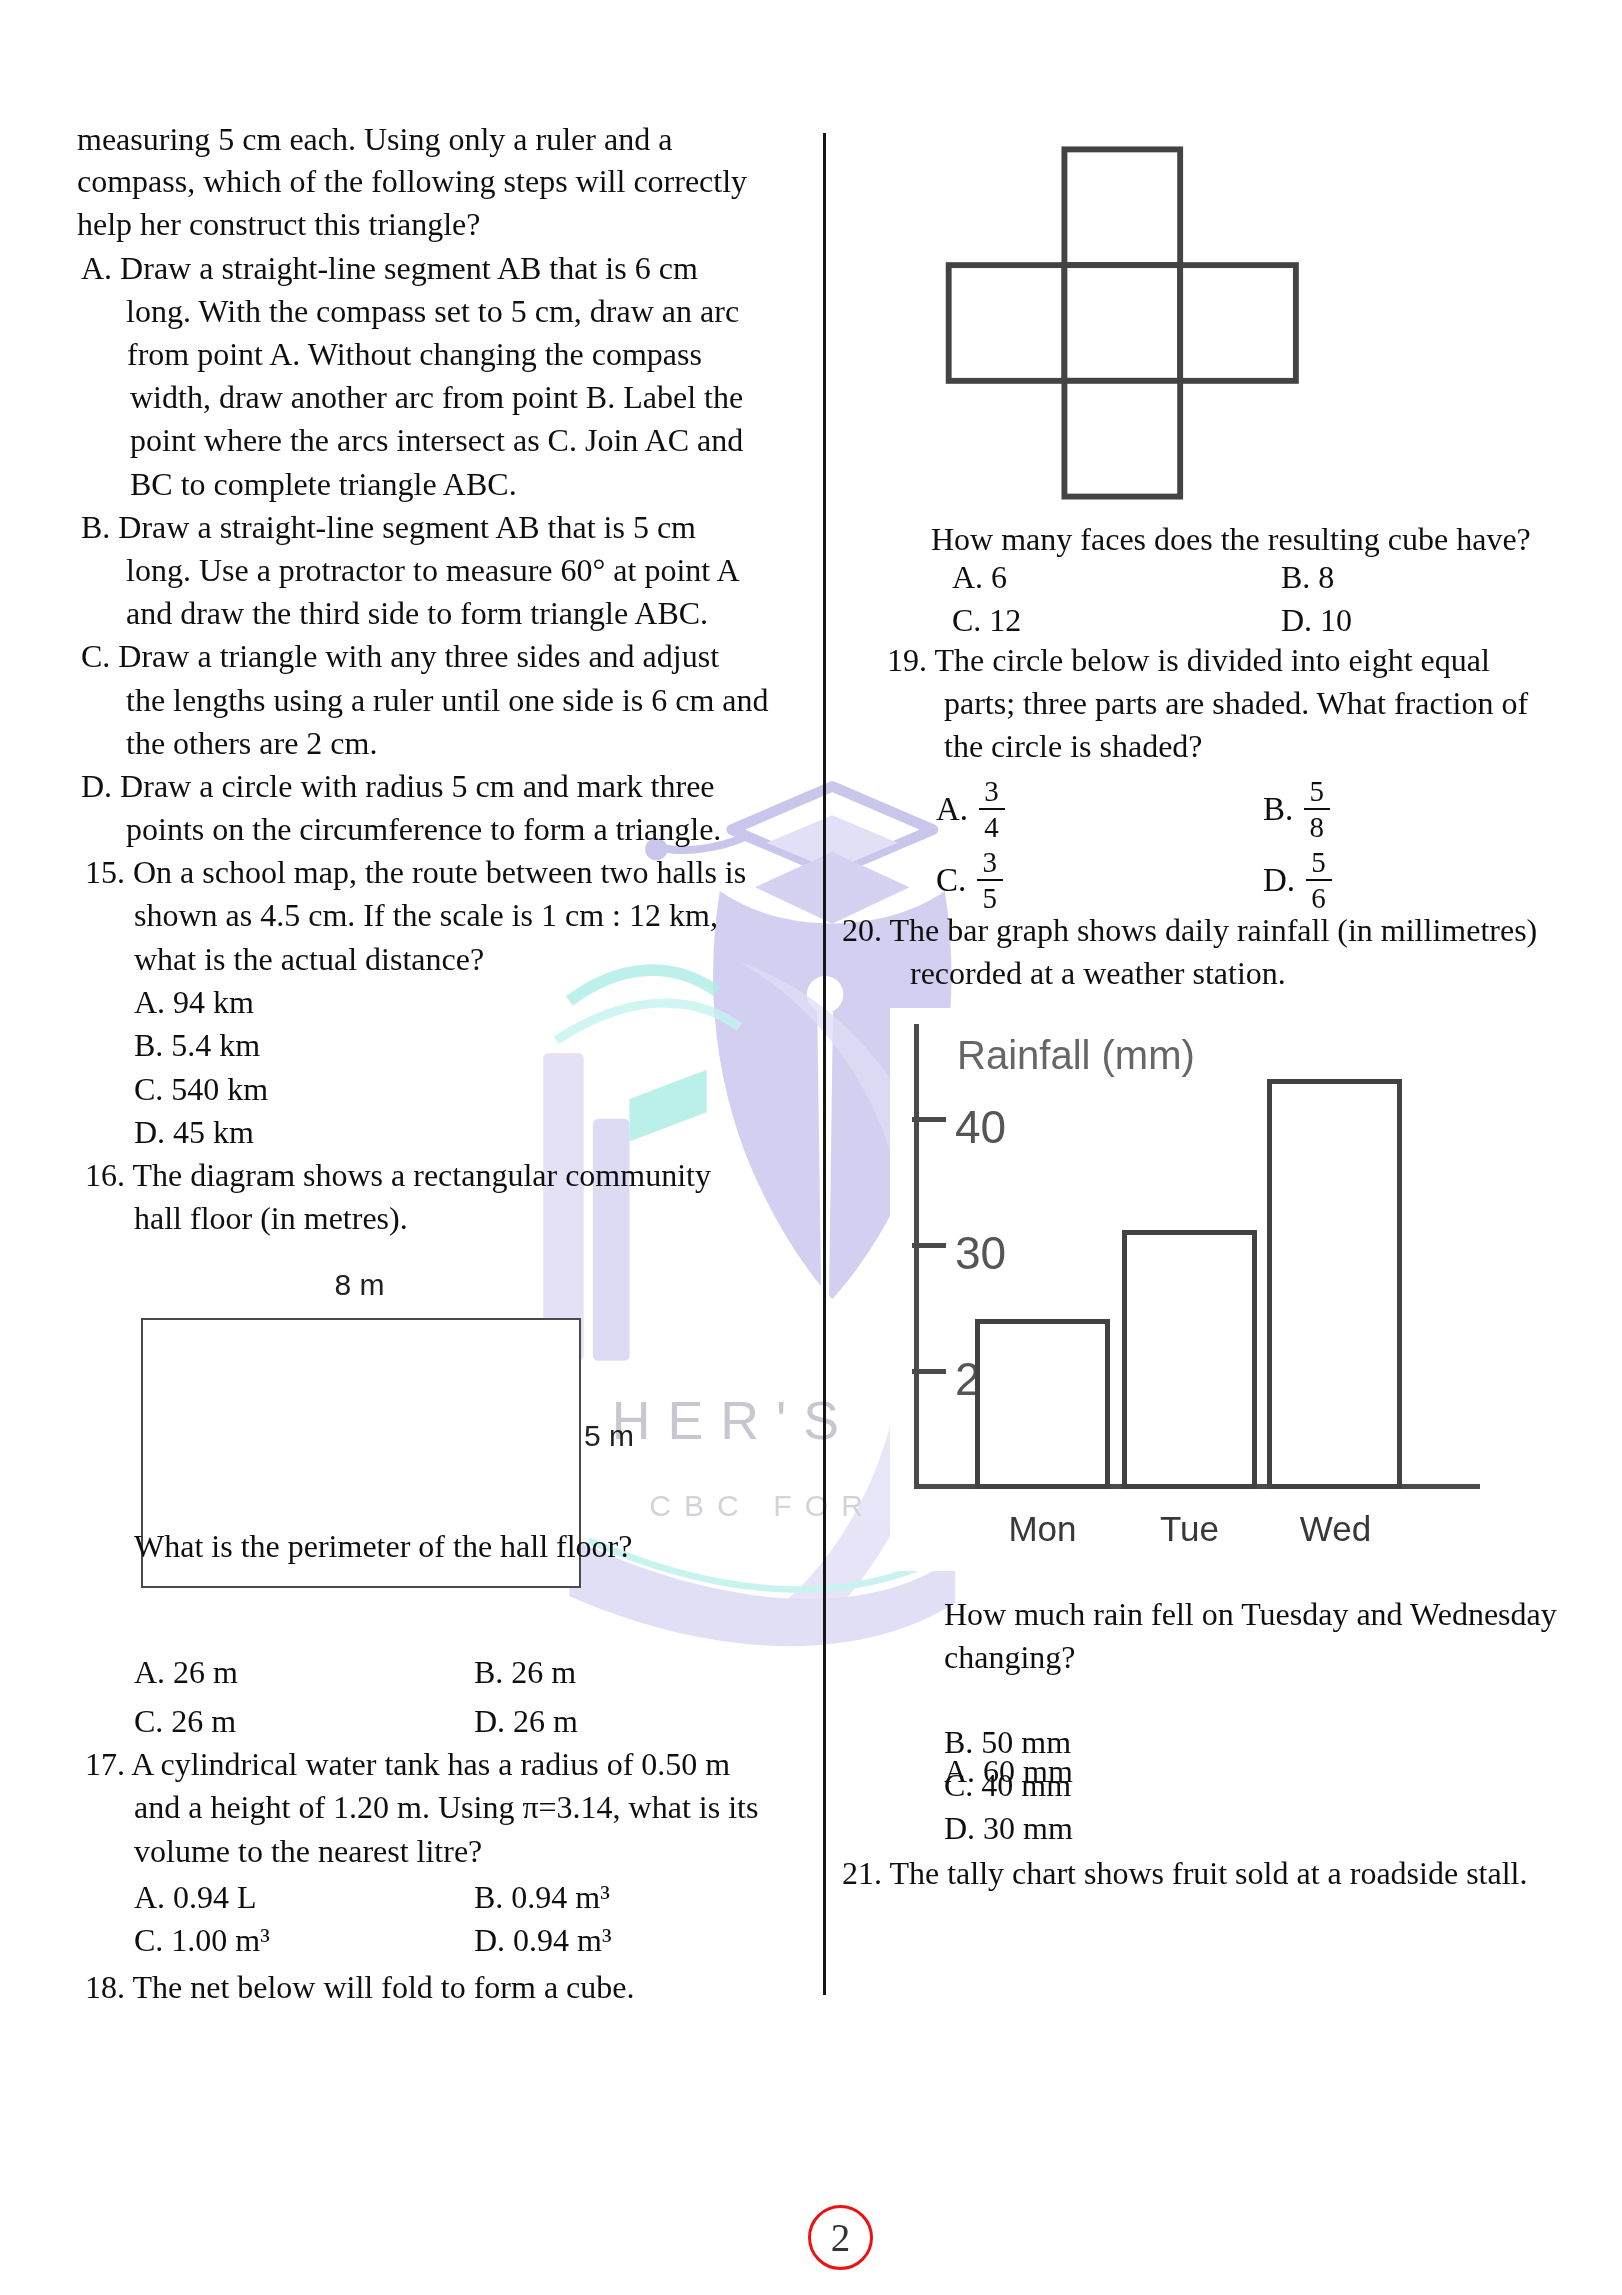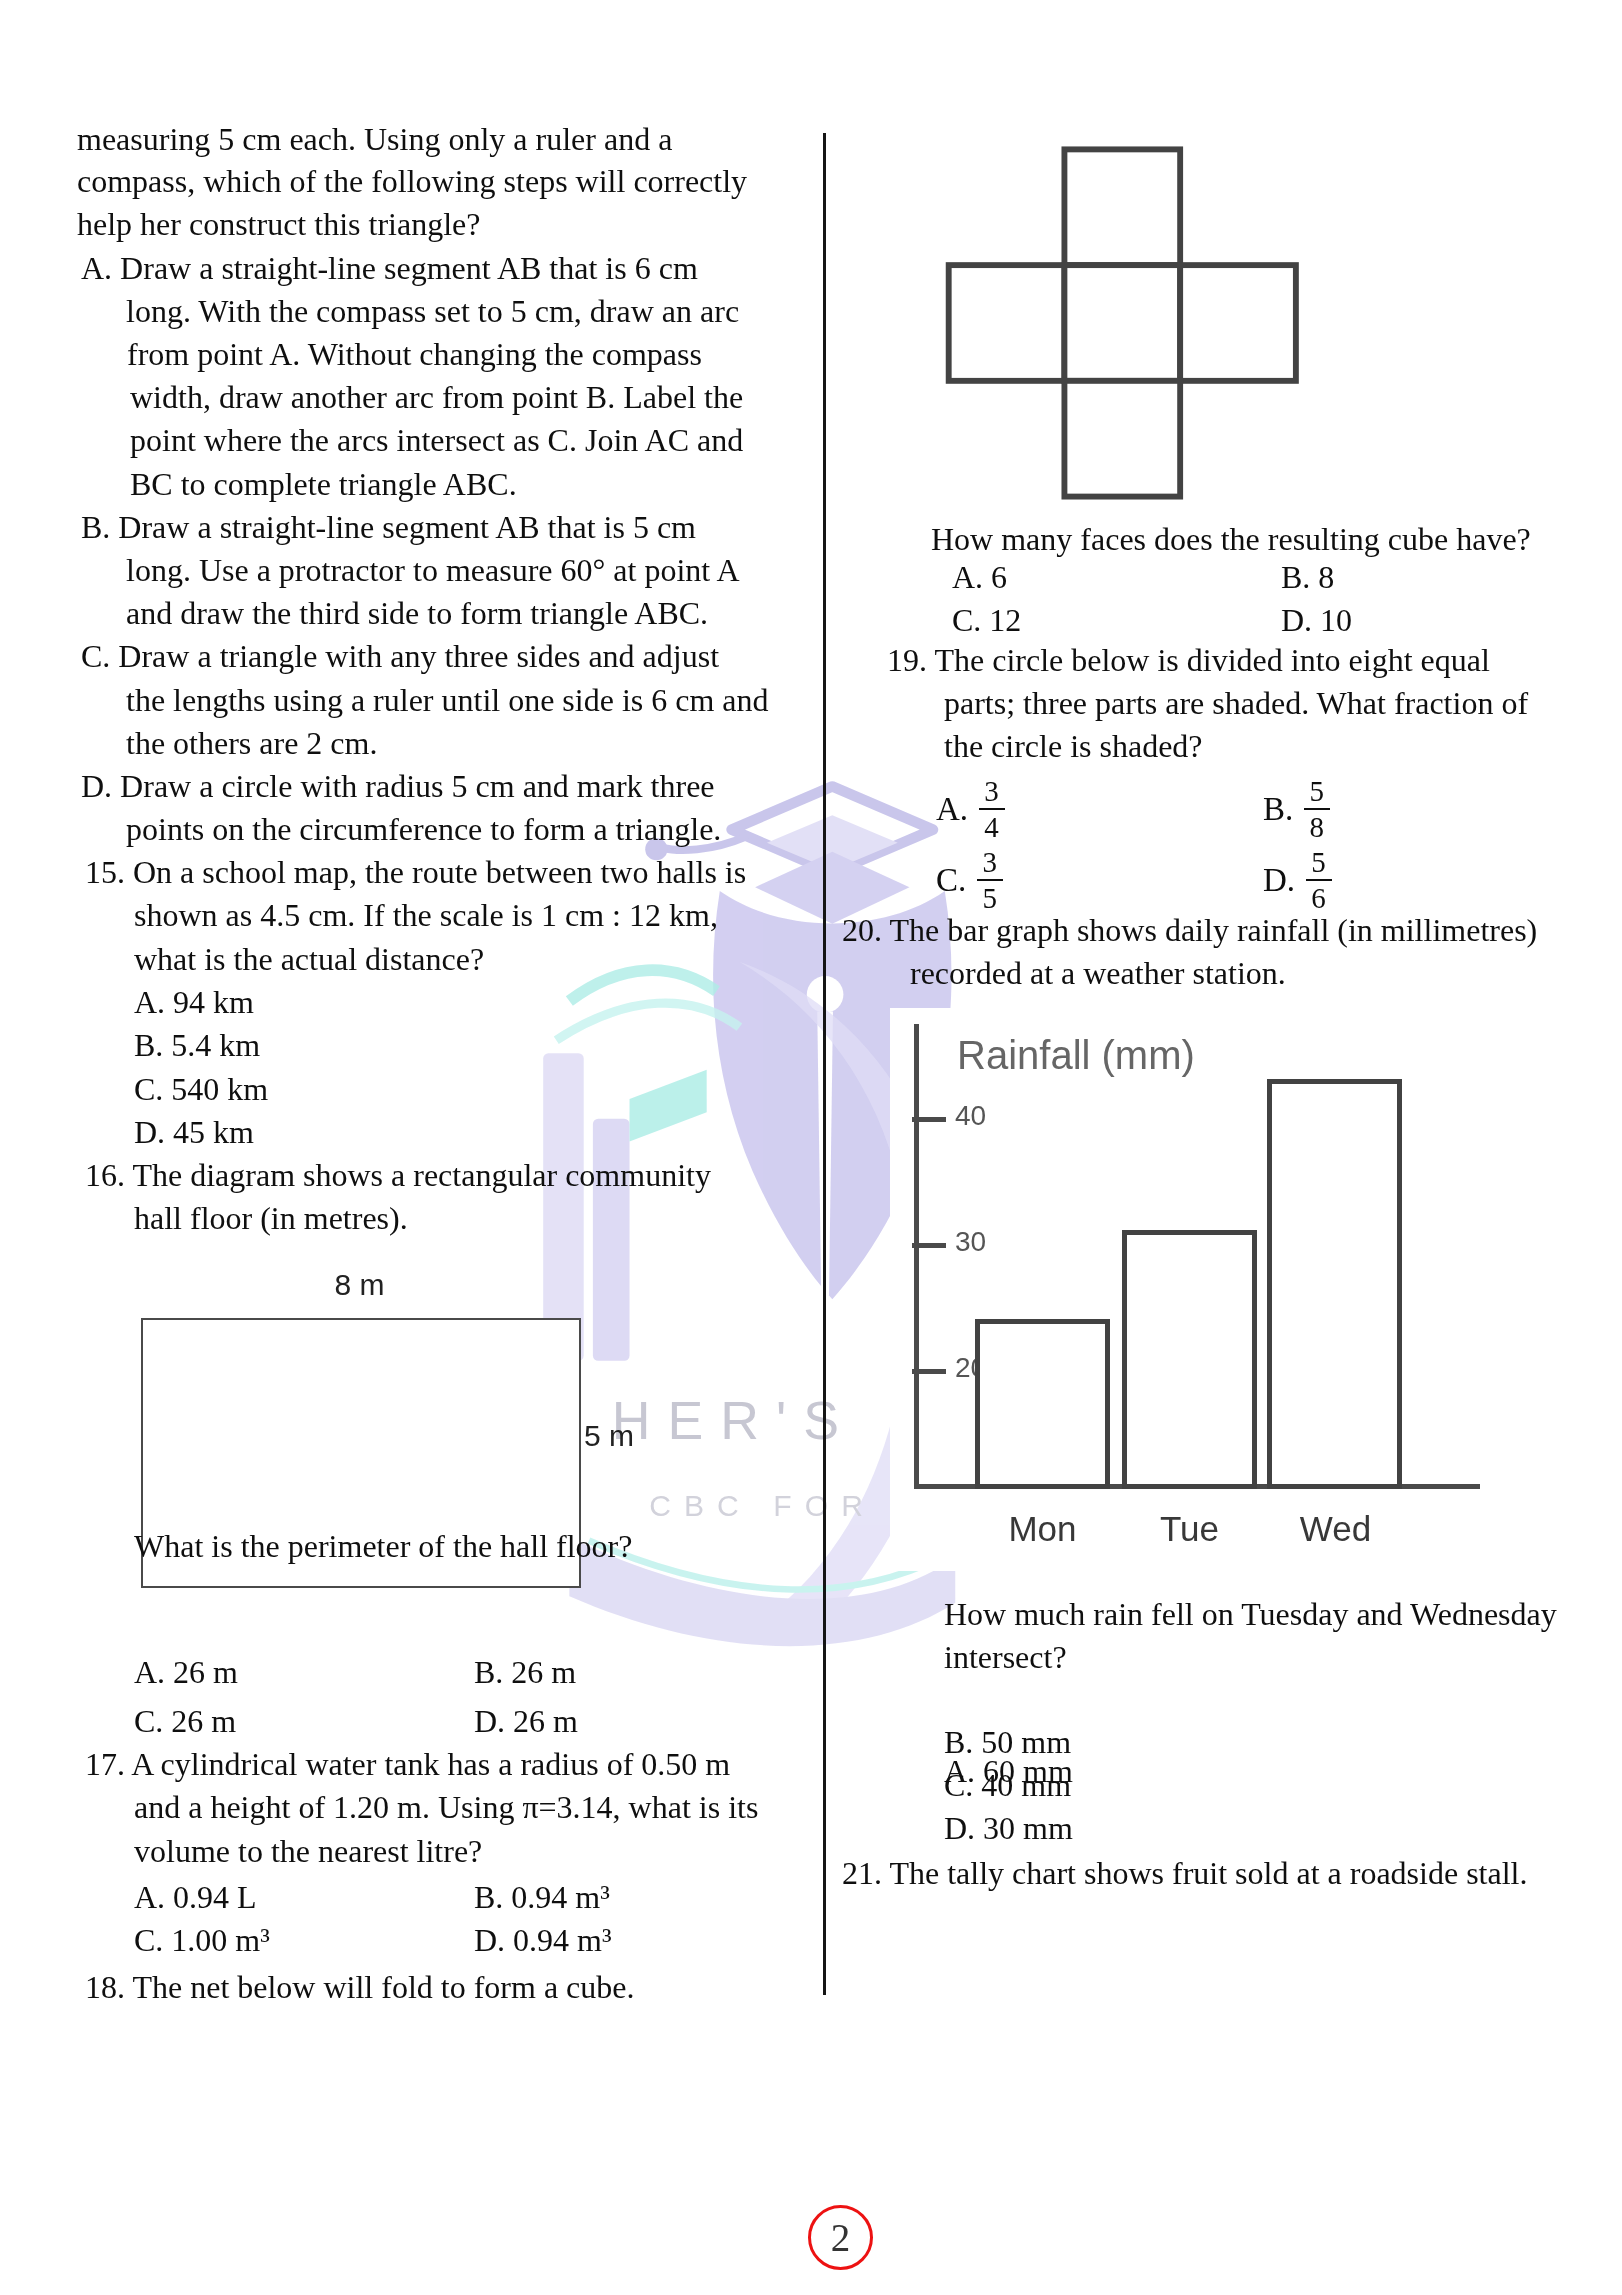--- a/index.html
+++ b/index.html
@@ -51,21 +51,21 @@
   }
   .chart .yaxis{position:absolute;left:24px;top:16.4px;width:4.6px;height:465px;background:#4a4a4a;}
   .chart .xaxis{position:absolute;left:24px;top:476px;width:566px;height:4.6px;background:#4a4a4a;}
   .chart .title{
     position:absolute;left:67px;top:25px;
     font-family:"Liberation Sans",sans-serif;font-size:40px;color:#666;white-space:nowrap;
   }
   .chart .tick{position:absolute;left:21.6px;width:34px;height:4.6px;background:#4a4a4a;}
   .chart .ticklab{
     position:absolute;left:65px;font-family:"Liberation Sans",sans-serif;
-    font-size:28px;color:#555;
+    font-size:46px;color:#555;
   }
   .chart .bar{
     position:absolute;width:135px;border:5.2px solid #424242;background:#ffffff;
     box-sizing:border-box;
   }
   .chart .catlab{
     position:absolute;top:501px;width:131px;text-align:center;
     font-family:"Liberation Sans",sans-serif;font-size:35px;color:#383838;
   }
   
@@ -246,21 +246,21 @@
     <div class="bar" style="left: 85px; top: 311px; height: 170px;"></div>
     <div class="bar" style="left: 232px; top: 222px; height: 259px;"></div>
     <div class="bar" style="left: 377px; top: 71px; height: 410px;"></div>
 
     <div class="catlab" style="left:87px">Mon</div>
     <div class="catlab" style="left:234px">Tue</div>
     <div class="catlab" style="left:380px">Wed</div>
   </div>
 
   <div class="tl" style="left:944px;top:1595px">How much rain fell on Tuesday and Wednesday</div>
-  <div class="tl" style="left:944px;top:1638px">intersect?</div>
+  <div class="tl" style="left:944px;top:1638px">changing?</div>
   <div class="tl" style="left:944px;top:1752px">A. 60 mm</div>
   <div class="tl" style="left:944px;top:1723px">B. 50 mm</div>
   <div class="tl" style="left:944px;top:1766px">C. 40 mm</div>
   <div class="tl" style="left:944px;top:1809px">D. 30 mm</div>
 
   <div class="tl" style="left:842px;top:1854px">21. The tally chart shows fruit sold at a roadside stall.</div>
 
   <div class="page-badge">
     <span>2</span>
   </div>

